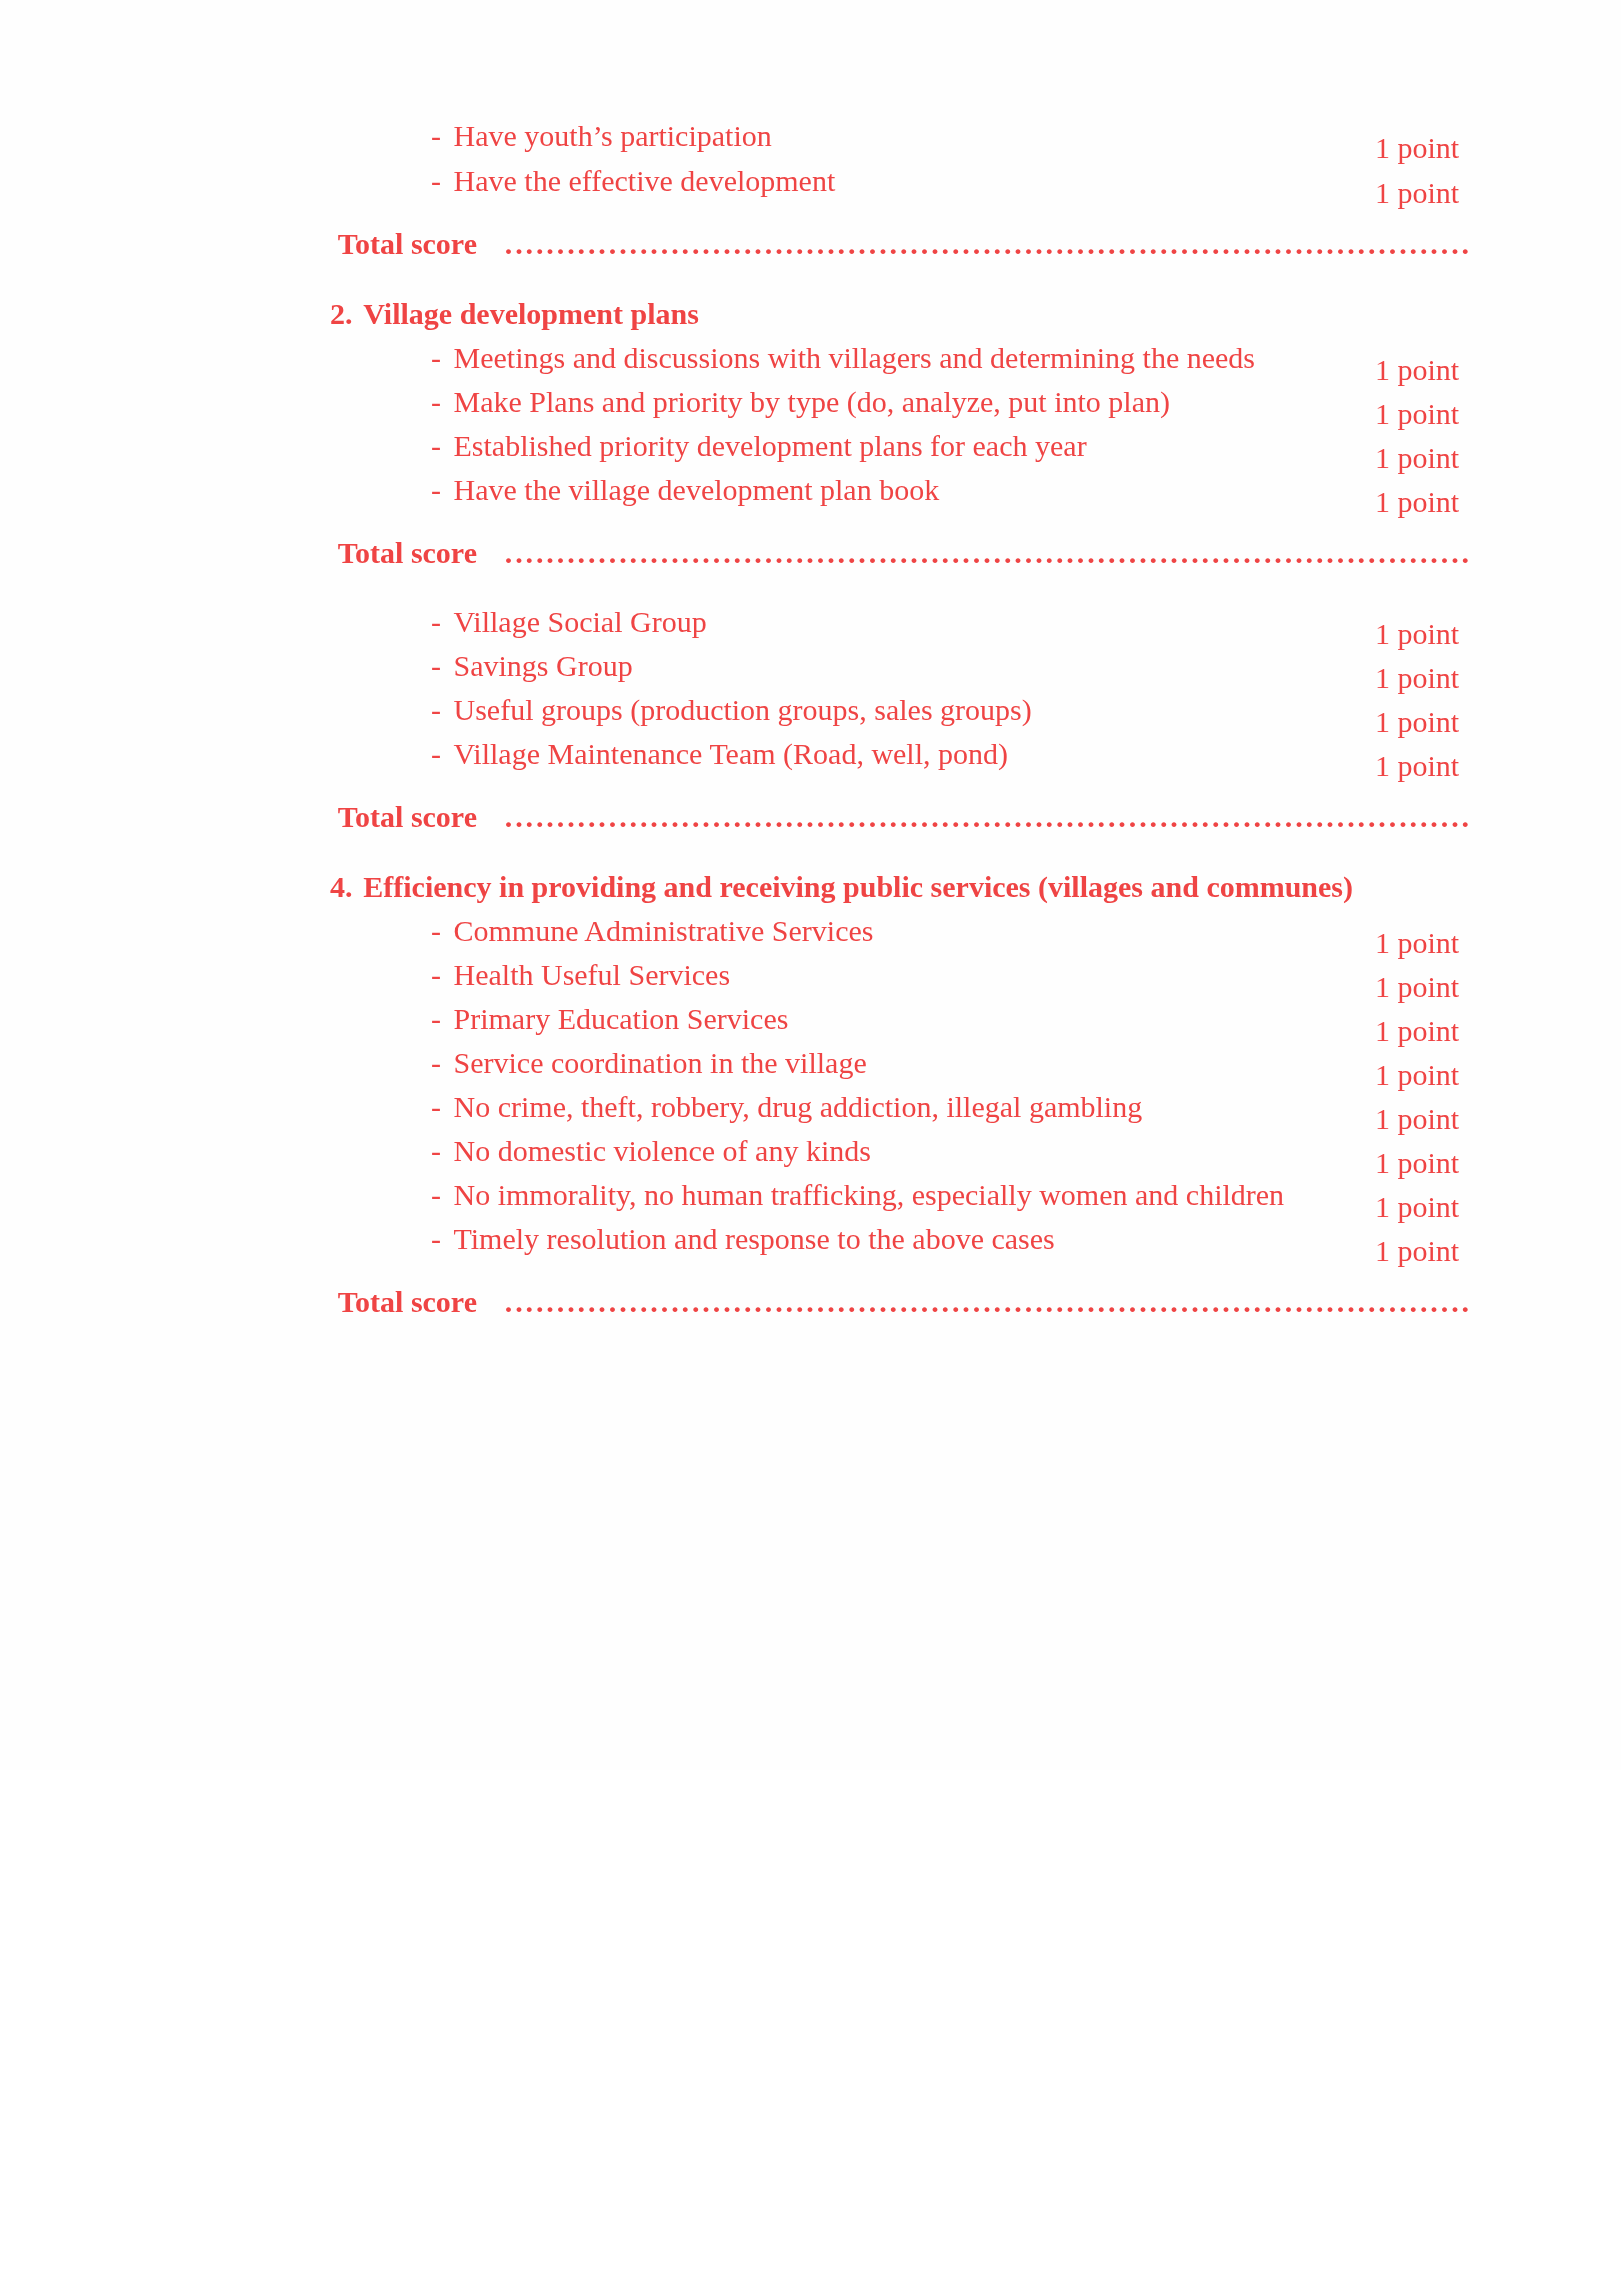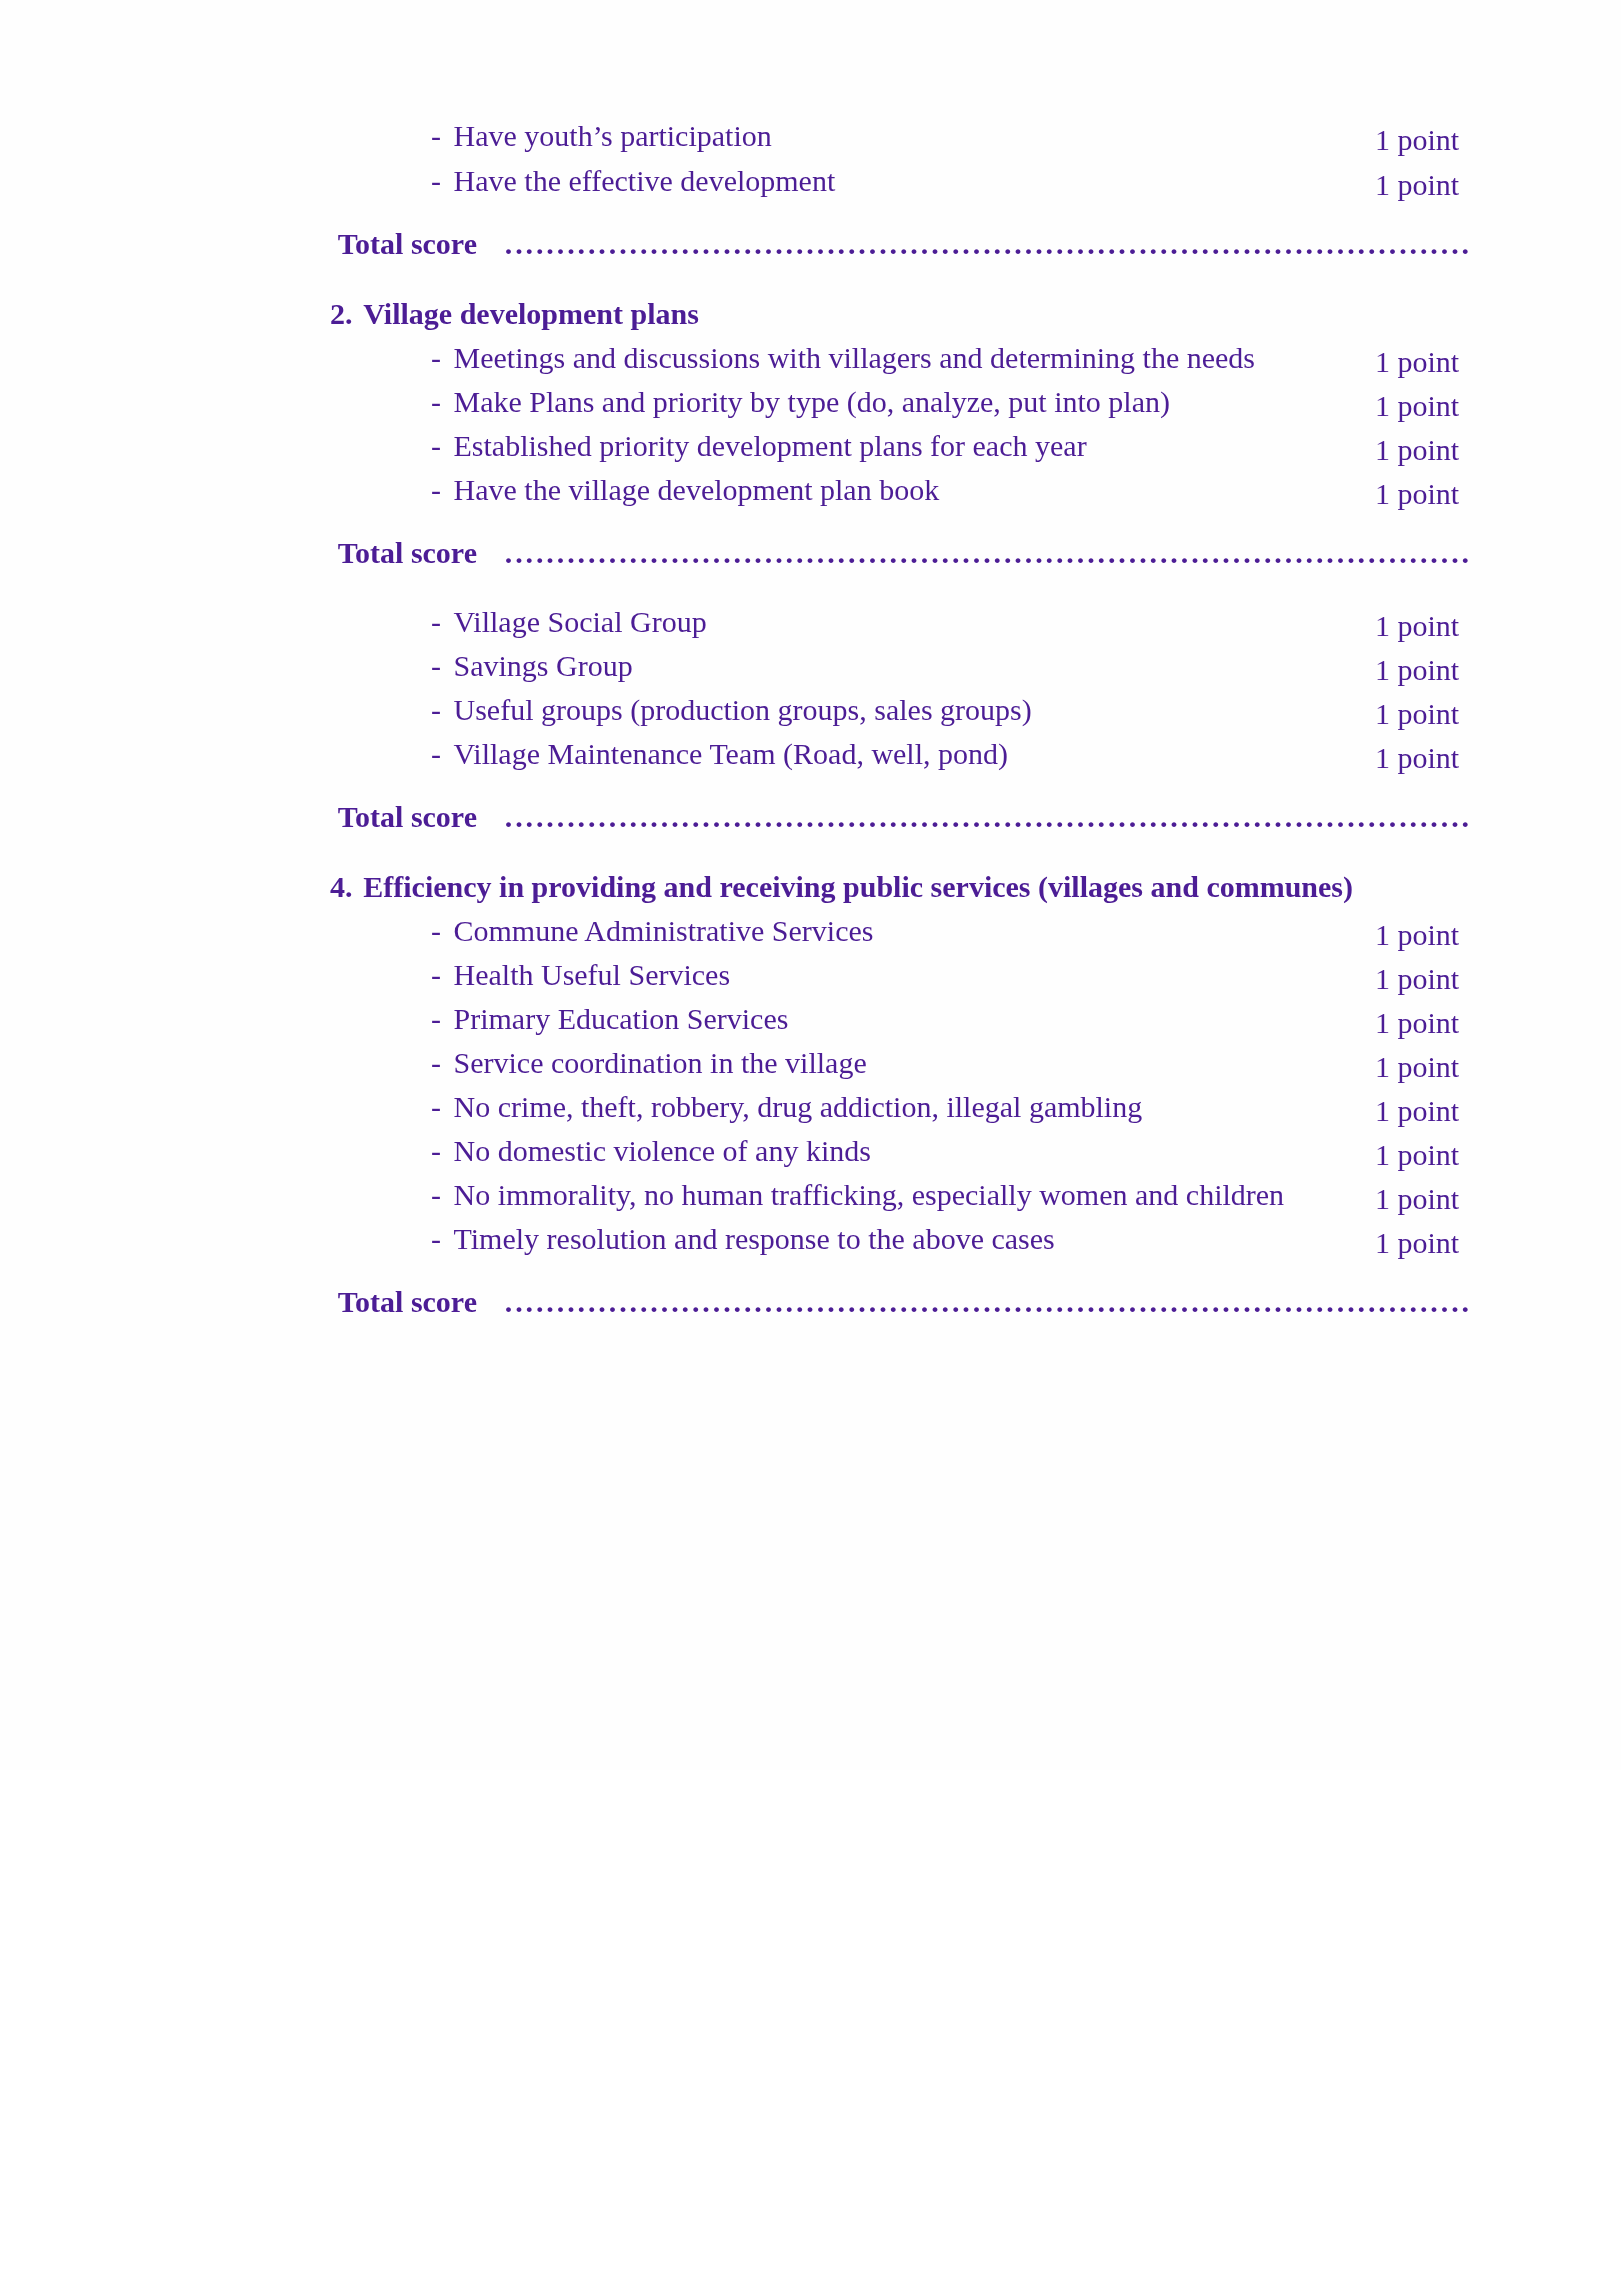--- a/index.html
+++ b/index.html
@@ -5,21 +5,21 @@
   html, body {
     margin: 0;
     padding: 0;
     background: #ffffff;
   }
   .page {
     position: relative;
     width: 1621px;
     height: 1770px;
     background: #fefefe;
-    color: #4c1d95;
+    color: #ef4444;
     font-family: "Liberation Serif", "DejaVu Serif", serif;
     font-size: 30px;
     overflow: hidden;
   }
   .content {
     position: absolute;
     left: 330px;
     top: 113px;
     width: 1140px;
   }
@@ -32,21 +32,21 @@
   .item.intro {
     line-height: 45px;
   }
   .dash {
     display: inline-block;
     width: 22.5px;
   }
   .pts {
     position: absolute;
     left: 1045px;
-    top: 4px;
+    top: 12px;
   }
   .heading {
     font-weight: bold;
     line-height: 45px;
     white-space: nowrap;
   }
   .heading .num {
     display: inline-block;
     margin-right: 10.8px;
   }

